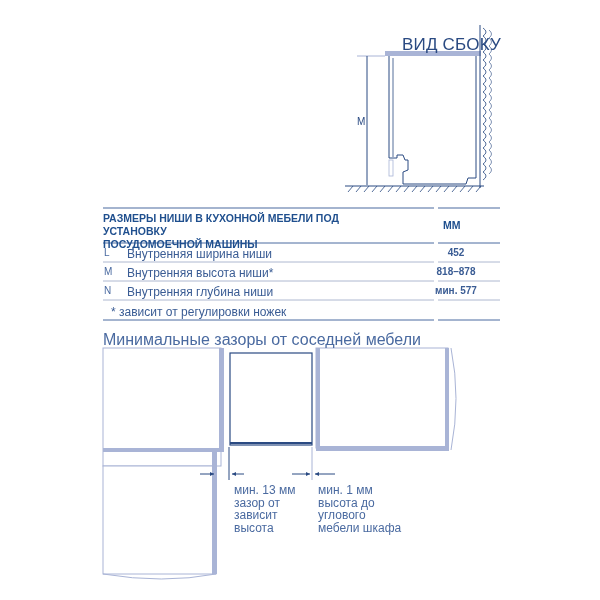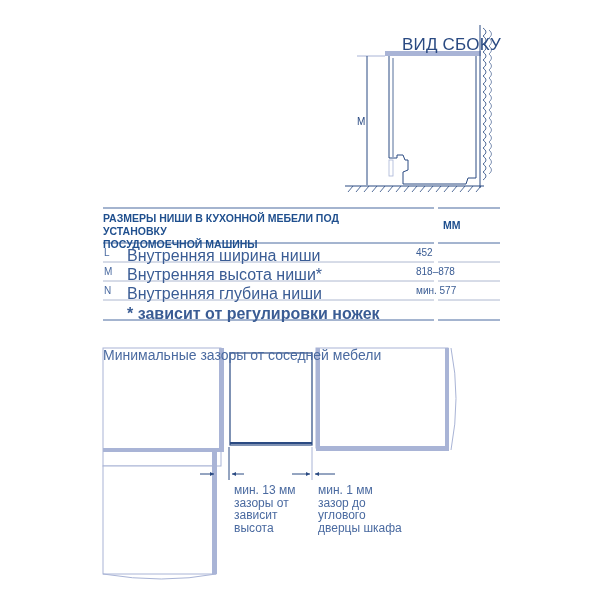--- a/index.html
+++ b/index.html
@@ -4,23 +4,23 @@
 <style>
   html,body{margin:0;padding:0;background:#fff;}
   body{width:600px;height:600px;position:relative;overflow:hidden;font-family:"Liberation Sans",sans-serif;}
   .abs{position:absolute;}
   .side-title{left:402px;top:35px;font-size:17px;color:#2a4a82;letter-spacing:0.2px;}
   .m-label{left:357px;top:116px;font-size:10px;color:#2a4a82;}
   svg{position:absolute;left:0;top:0;}
   .tbl-head{left:103px;top:212px;width:300px;font-size:10.5px;font-weight:bold;color:#1f4f8e;line-height:13px;}
   .tbl-mm{left:443px;top:219px;font-size:10.5px;font-weight:bold;color:#1f4f8e;}
   .row-key{font-size:10px;color:#4a6aa0;}
-  .row-label{font-size:16px;color:#3a5c94;}
-  .row-val{font-size:10px;color:#3a5c94;text-align:left;width:80px;}
-  .gap-title{left:103px;top:331px;font-size:14px;color:#4a6aa0;margin-top:16px;}
+  .row-label{font-size:12px;color:#3a5c94;}
+  .row-val{font-size:10px;color:#3a5c94;text-align:center;width:80px;font-weight:bold;}
+  .gap-title{left:103px;top:331px;font-size:16px;color:#4a6aa0;}
   .note{font-size:12px;color:#4a6aa0;line-height:12.5px;}
 </style>
 </head>
 <body>
 
 <svg width="600" height="600">
 
   <g>
     <rect x="385" y="51" width="96" height="5" fill="#a9b4d6"></rect>
     <line x1="357" y1="56" x2="385" y2="56" stroke="#a9b4d6" stroke-width="1"></line>
@@ -117,28 +117,28 @@
 <div>
   <div class="abs row-key" style="left:104px;top:266px;">M</div>
   <div class="abs row-label" style="left:127px;top:266px;text-align:right;">Внутренняя высота ниши*</div>
   <div class="abs row-val" style="left:416px;top:266px;">818–878</div>
 </div>
 <div>
   <div class="abs row-key" style="left:104px;top:285px;">N</div>
   <div class="abs row-label" style="left:127px;top:285px;">Внутренняя глубина ниши</div>
   <div class="abs row-val" style="left:416px;top:285px;">мин. 577</div>
 </div>
-<div class="abs row-label" style="left:127px;top:305px;font-weight:bold;">* зависит от регулировки ножек</div>
+<div class="abs row-label" style="left:111px;top:305px;">* зависит от регулировки ножек</div>
 
 <div class="abs gap-title">Минимальные зазоры от соседней мебели</div>
 
 <div class="abs note" style="left:234px;top:484px;">
   <div>мин. 13 мм</div>
-  <div>зазоры от</div>
+  <div>зазор от</div>
   <div>зависит</div>
   <div>высота</div>
 </div>
 <div class="abs note" style="left:318px;top:484px;">
   <div>мин. 1 мм</div>
-  <div>зазор до</div>
+  <div>высота до</div>
   <div>углового</div>
-  <div>дверцы шкафа</div>
+  <div>мебели шкафа</div>
 </div>
 
 </body></html>

